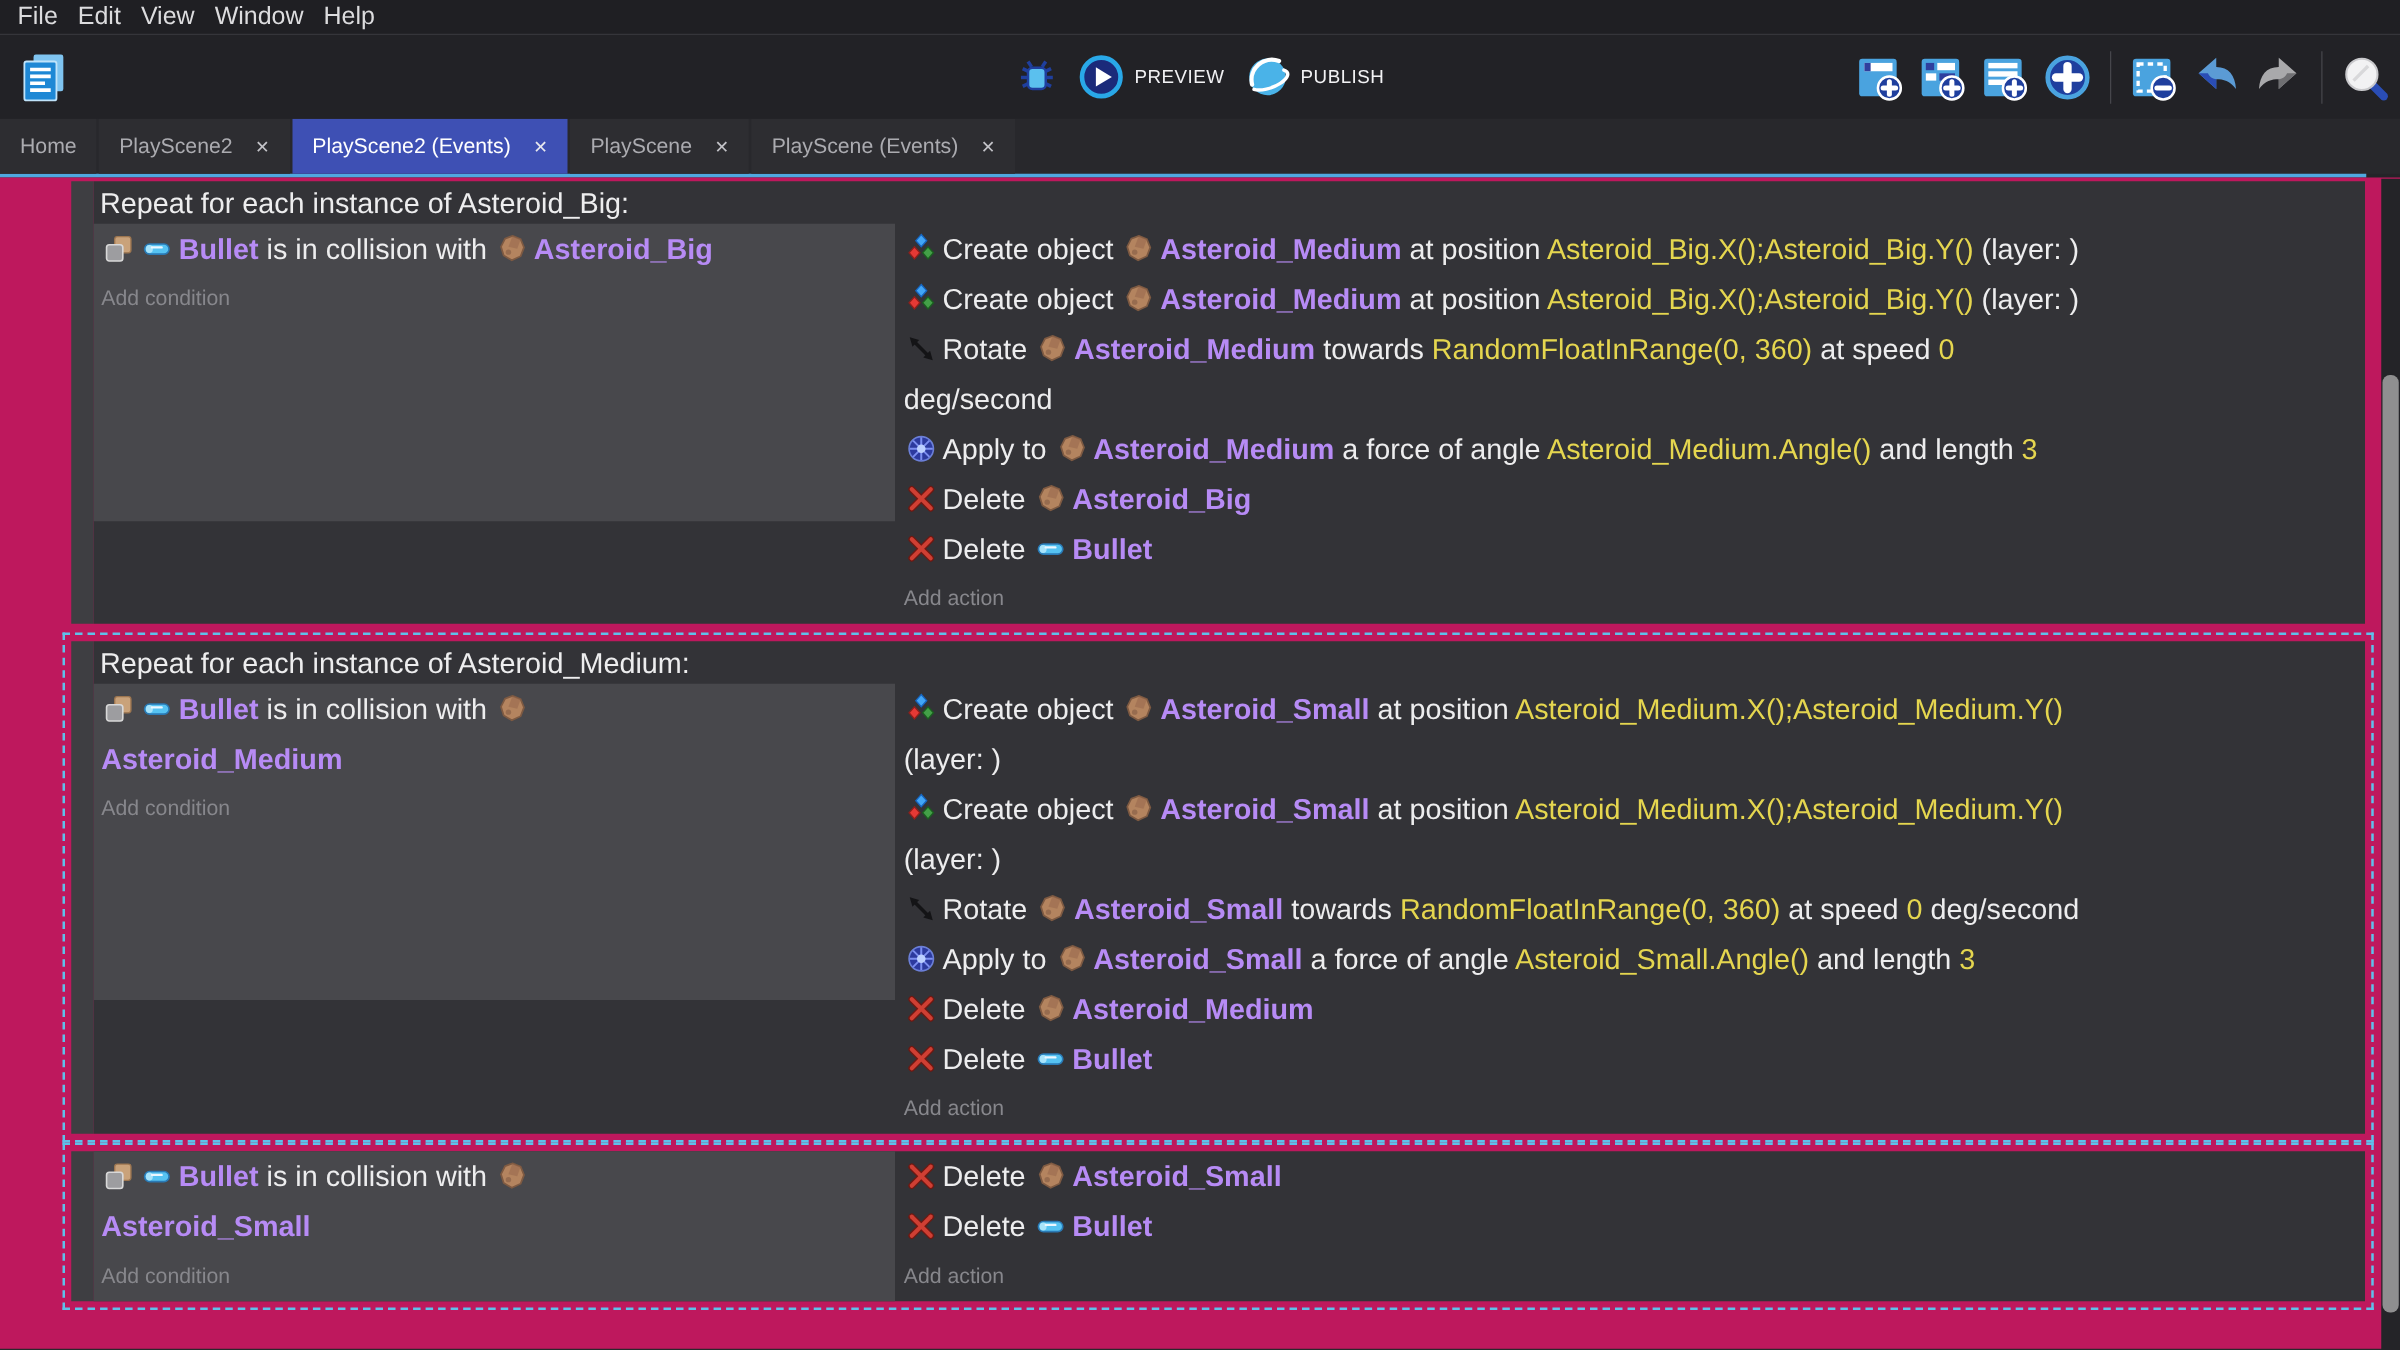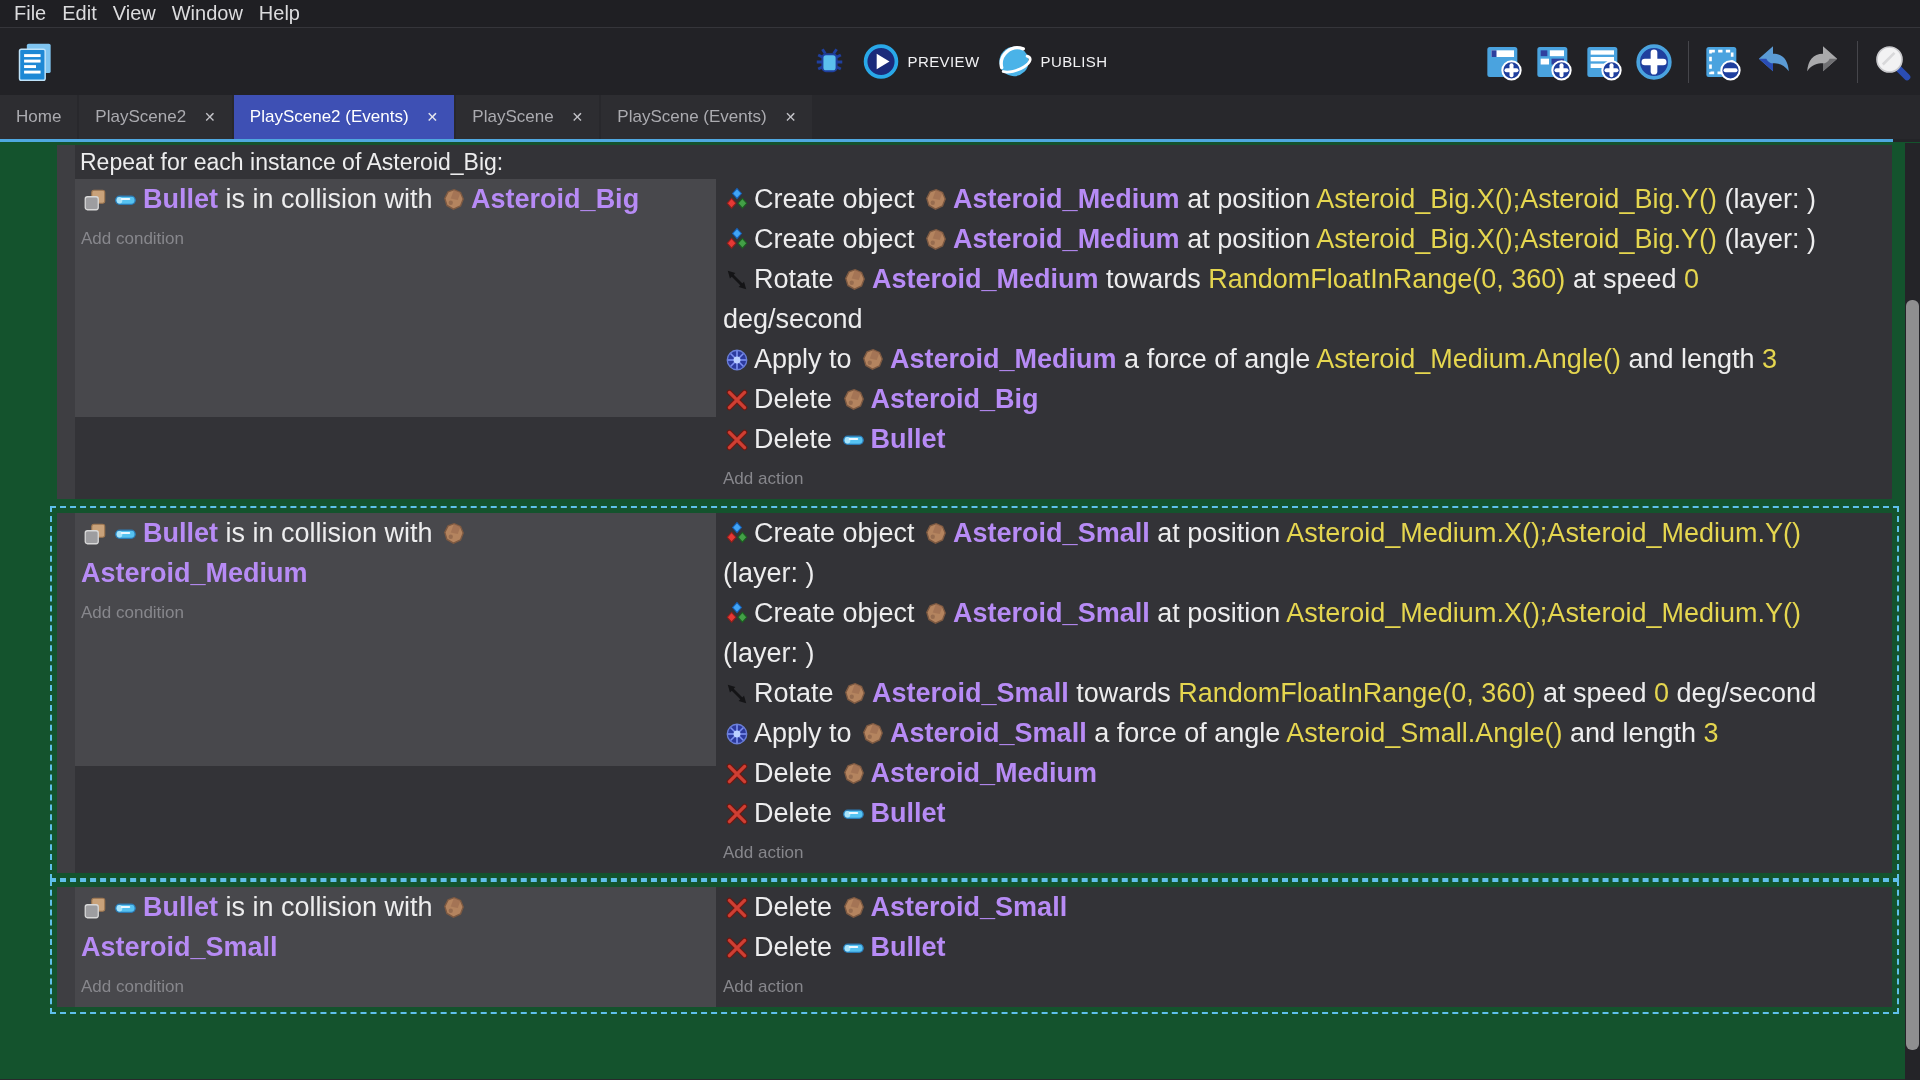--- a/index.html
+++ b/index.html
@@ -31,33 +31,33 @@
   .tabbar { height:44px; background:#28282c; display:flex; align-items:stretch;text-align:right; }
   .tab { display:flex; align-items:center; background:#2d2d31; color:#ababb0; font-size:17px;
          padding:0 16px; margin-right:2px; cursor:pointer; white-space:nowrap; }
   .tab.active { background:#3e50b4; color:#ffffff; }
   .tab-close { margin-left:18px; font-size:14px; color:#c3c3c8; }
   .tab.active .tab-close { color:#e8e8ee; }
   .cyanrow { height:3px; background:#242428; }
   .cyanline { height:3px; width:1893px; background:#4fa8e0; }
 
   
-  .sheet { position:relative; height:937px; background:#14532d; padding:3px 0 0 57px; overflow:hidden; }
+  .sheet { position:relative; height:937px; background:#be185d; padding:3px 0 0 57px; overflow:hidden; }
   .event { width:1835px; display:flex; margin-bottom:14px; }
   .event.selected { outline:2px dashed #5fc0ea; outline-offset:5px; }
   .gutter { width:18px; background:#3e3e42; flex:0 0 18px; }
   .event-main { flex:1; background:#333337; min-width:0; }
   .event-header { height:34px; line-height:34px; padding-left:5px; color:#ededee; font-size:23px; }
   .event-body { display:flex; align-items:flex-start; }
   .conditions { width:641px; flex:0 0 641px; background:#48484c; padding-left:6px; }
   .event:nth-of-type(1) .conditions { height:238px; }
   .event:nth-of-type(2) .conditions { height:253px; }
   .event:nth-of-type(3) .conditions { align-self:stretch; }
   .actions { flex:1; padding-left:7px; min-width:0; }
-  .line { min-height:40px; line-height:40px; font-size:27px; color:#ededee; }
+  .line { min-height:40px; line-height:40px; font-size:23px; color:#ededee; }
   .t-obj  { color:#b78bf5; font-weight:bold; }
   .t-expr { color:#e5d64f; }
   .add-link { height:40px; line-height:40px; color:#87878c; font-size:17px; cursor:pointer; }
   .icon { display:inline-block; width:26px; height:26px; vertical-align:-5px; margin:0 4px 0 1px; }
   .icon svg { width:26px; height:26px; display:block; }
 
   
   .vscroll { position:absolute; right:0; top:143px; width:15px; height:937px; background:#242428; }
   .vthumb { position:absolute; left:1px; top:157px; width:13px; height:750px; background:#8f8f90; border-radius:6px; }
 </style>
@@ -339,20 +339,21 @@
                     <line x1="8" y1="11" x2="15" y2="11" stroke="#eaf7ff" stroke-width="1.8" stroke-linecap="round"></line>
                   </svg></span><span class="t-obj">Bullet</span></div>
               <div class="add-link">Add action</div>
             </div>
           </div>
         </div>
       </div>
       <div class="event selected">
         <div class="gutter"></div>
         <div class="event-main">
+          <div class="event-header">Repeat for each instance of Asteroid_Medium:</div>
           <div class="event-body">
             <div class="conditions">
               <div class="line"><span class="icon"><svg viewBox="0 0 24 24">
                     <rect x="9" y="3" width="12" height="12" rx="2" fill="#c9a27a" stroke="#9d7650" stroke-width="1"></rect>
                     <rect x="3" y="9" width="12" height="12" rx="2" fill="#9d9da0" stroke="#d8d8d8" stroke-width="1.2"></rect>
                   </svg></span><span class="icon"><svg viewBox="0 0 24 24">
                     <rect x="2.5" y="8.5" width="18" height="7.5" rx="3.7" fill="#56c3f2" stroke="#2a7ab5" stroke-width="1.2"></rect>
                     <ellipse cx="6" cy="12.2" rx="2.6" ry="3" fill="#a8e4fb"></ellipse>
                     <line x1="8" y1="11" x2="15" y2="11" stroke="#eaf7ff" stroke-width="1.8" stroke-linecap="round"></line>
                   </svg></span><span class="t-obj">Bullet</span><span class="t-plain"> is in collision with </span><span class="icon"><svg viewBox="0 0 24 24">

